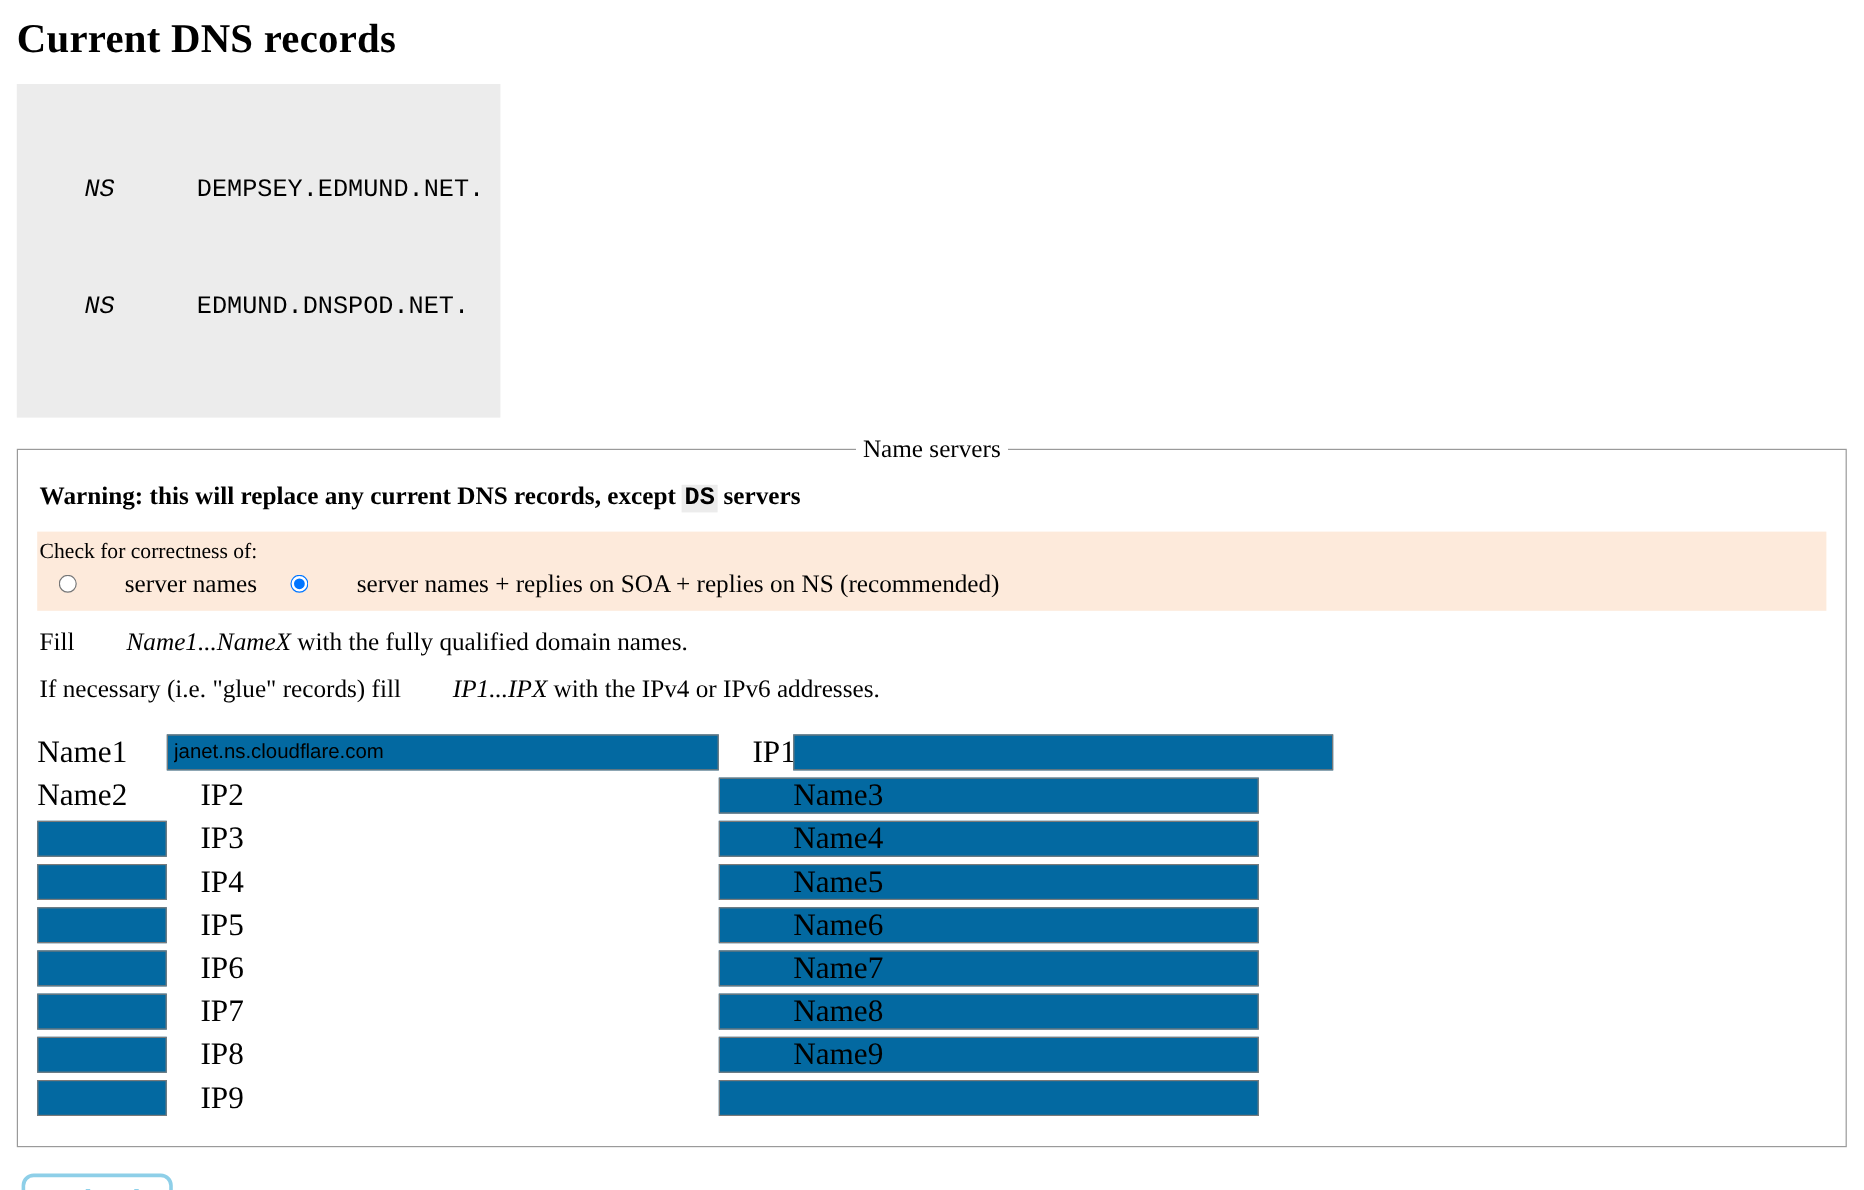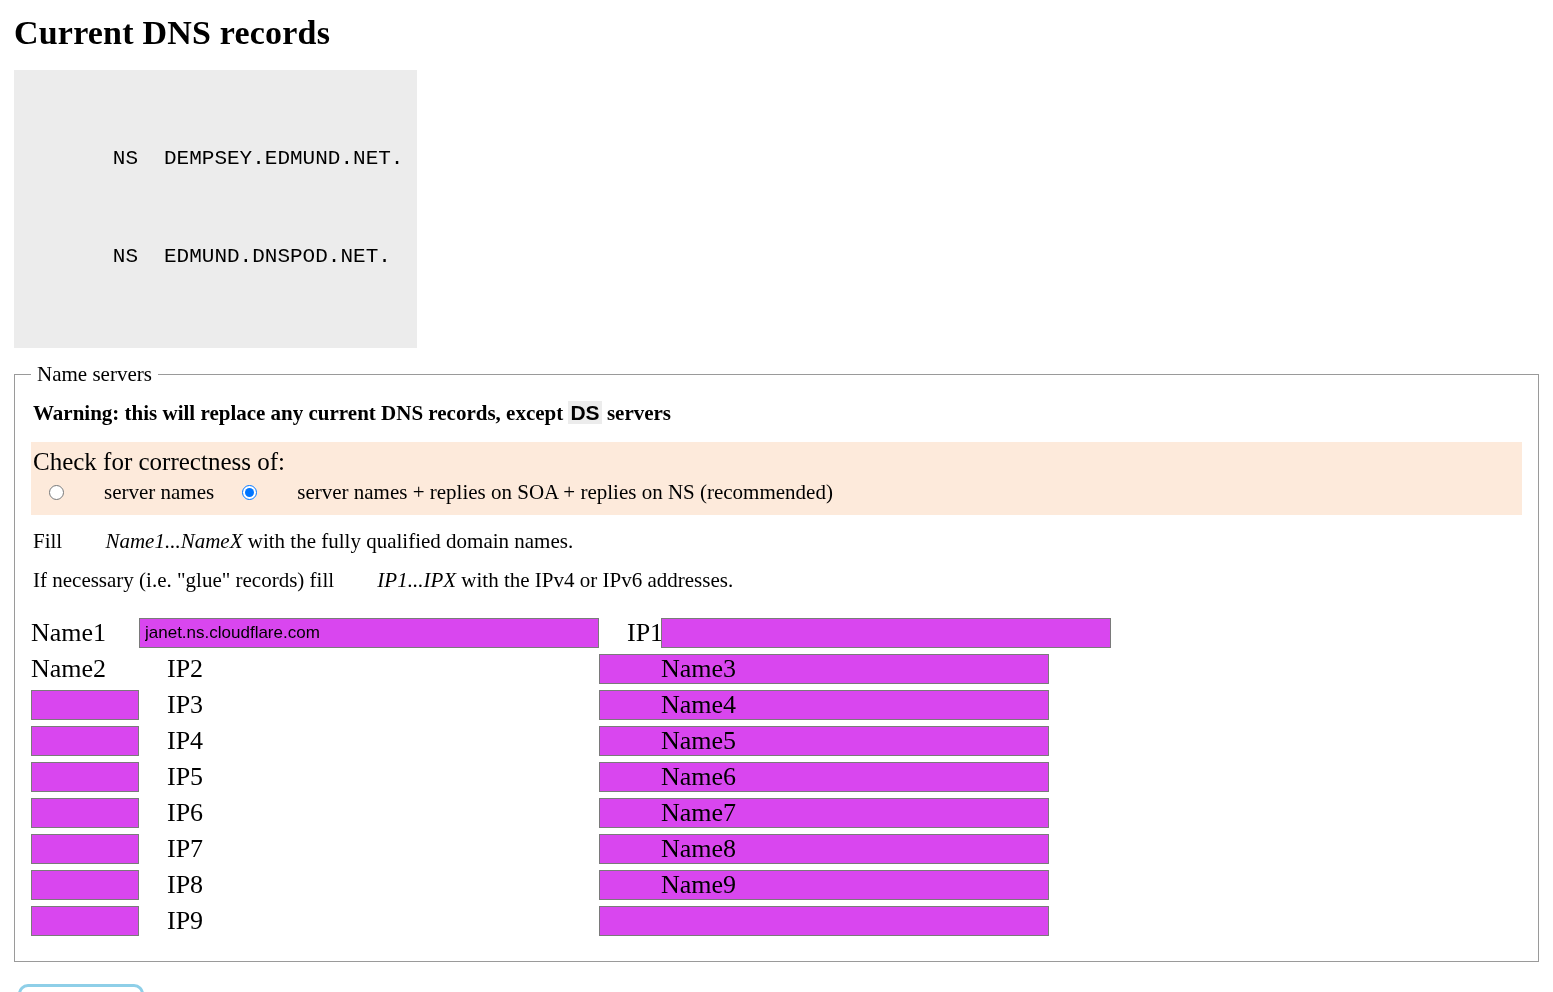--- a/index.html
+++ b/index.html
@@ -32,54 +32,56 @@
     padding: 8px 14px 10px 14px;
     font-family: "Liberation Mono", monospace;
     font-size: 21px;
     line-height: 1.55;
     white-space: pre;
     margin-bottom: 14px;
   }
   .dns-records .rec-type {
     display: inline-block;
     width: 110px;
-    text-align: right;
+    text-align: center;
+    font-style: italic;
   }
   .dns-records .rec-val {
     display: inline-block;
     padding-left: 26px;
   }
   fieldset.name-servers {
     border: 1px solid #9a9a9a;
     margin: 0;
     padding: 6px 16px 22px 16px;
   }
   fieldset.name-servers > legend {
     font-family: "Liberation Serif", serif;
     font-size: 21px;
     padding: 0 6px;
+    text-align: center;
   }
   .warning {
     font-weight: bold;
     font-size: 21px;
     margin: 8px 0 16px 2px;
   }
   .warning .ds {
-    font-family: Liberation Sans, sans-serif;
+    font-family: Liberation Mono, monospace;
     background: #ececec;
     font-weight: bold;
     padding: 0 2px;
   }
   .check-box {
     background: #fdeadb;
     padding: 6px 0 10px 0;
     margin: 0 0 12px 0;
   }
   .check-label {
-    font-size: 25px;
+    font-size: 18px;
     padding-left: 2px;
     margin-bottom: 4px;
   }
   .radio-row {
     display: flex;
     font-size: 21px;
   }
   .radio-opt {
     display: flex;
     align-items: center;
@@ -111,21 +113,21 @@
     font-size: 26px;
   }
   .fields input[type=text] {
     width: 100%;
     box-sizing: border-box;
     height: 30px;
     font-family: "Liberation Sans", sans-serif;
     font-size: 17px;
     padding: 2px 5px;
     border: 1px solid #7a7a7a;
-    background: #d946ef;
+    background: #0369a1;
     color: #000;
     border-radius: 0;
   }
   .fields .ipcell input[type=text] {
     width: 450px;
   }
   .submit-wrap {
     margin: 22px 0 0 4px;
   }
   button.submit-btn {

